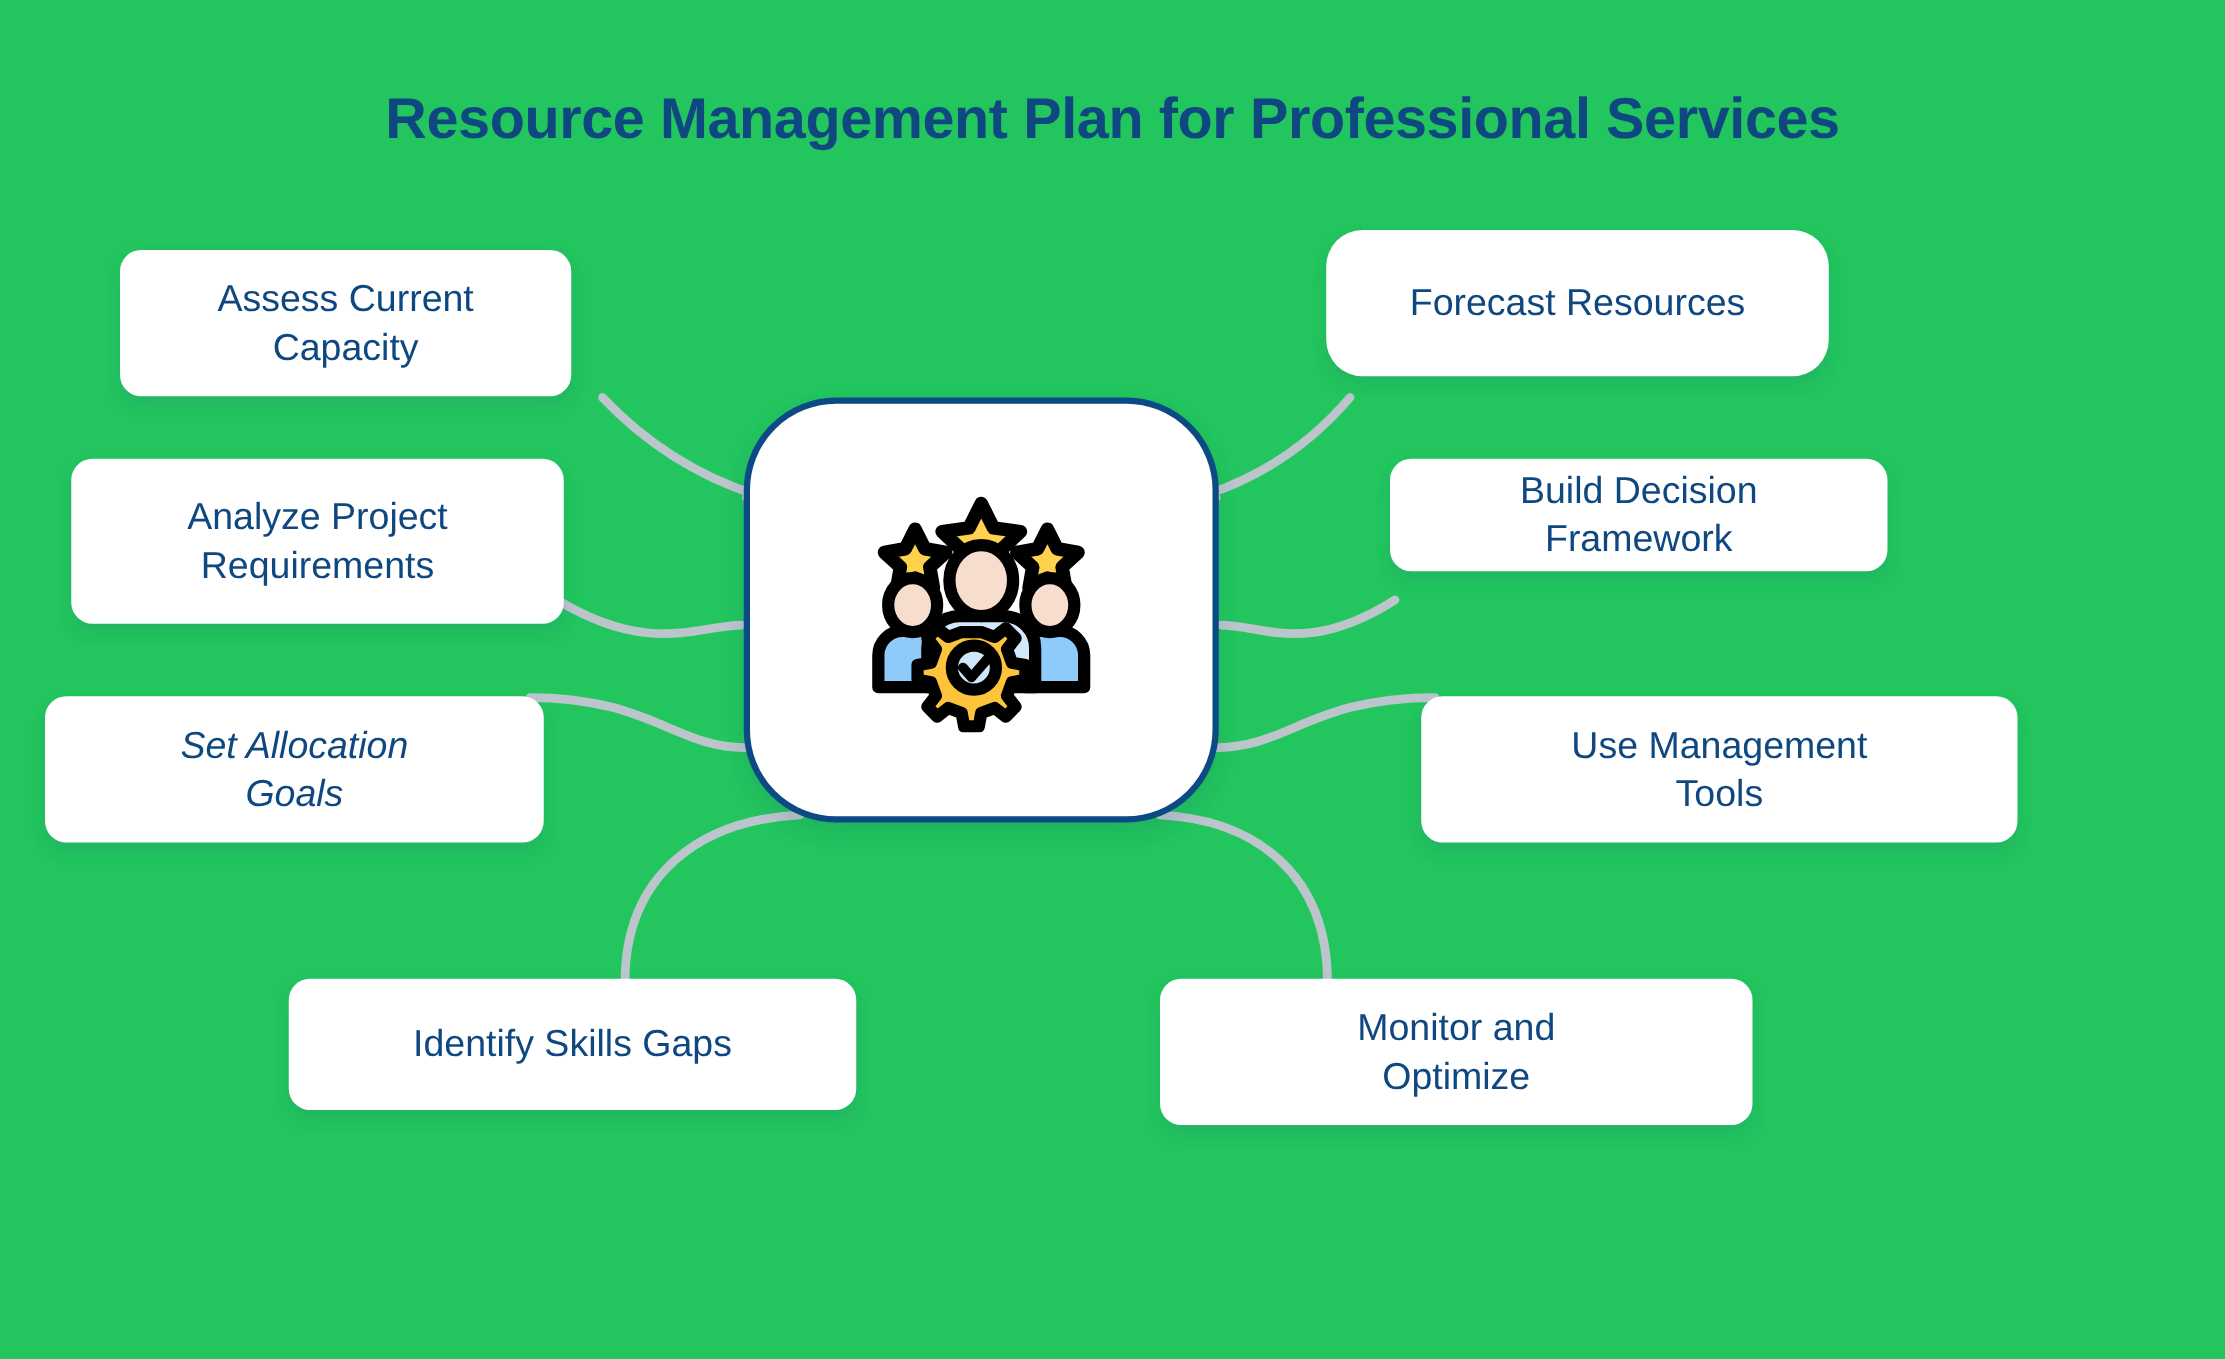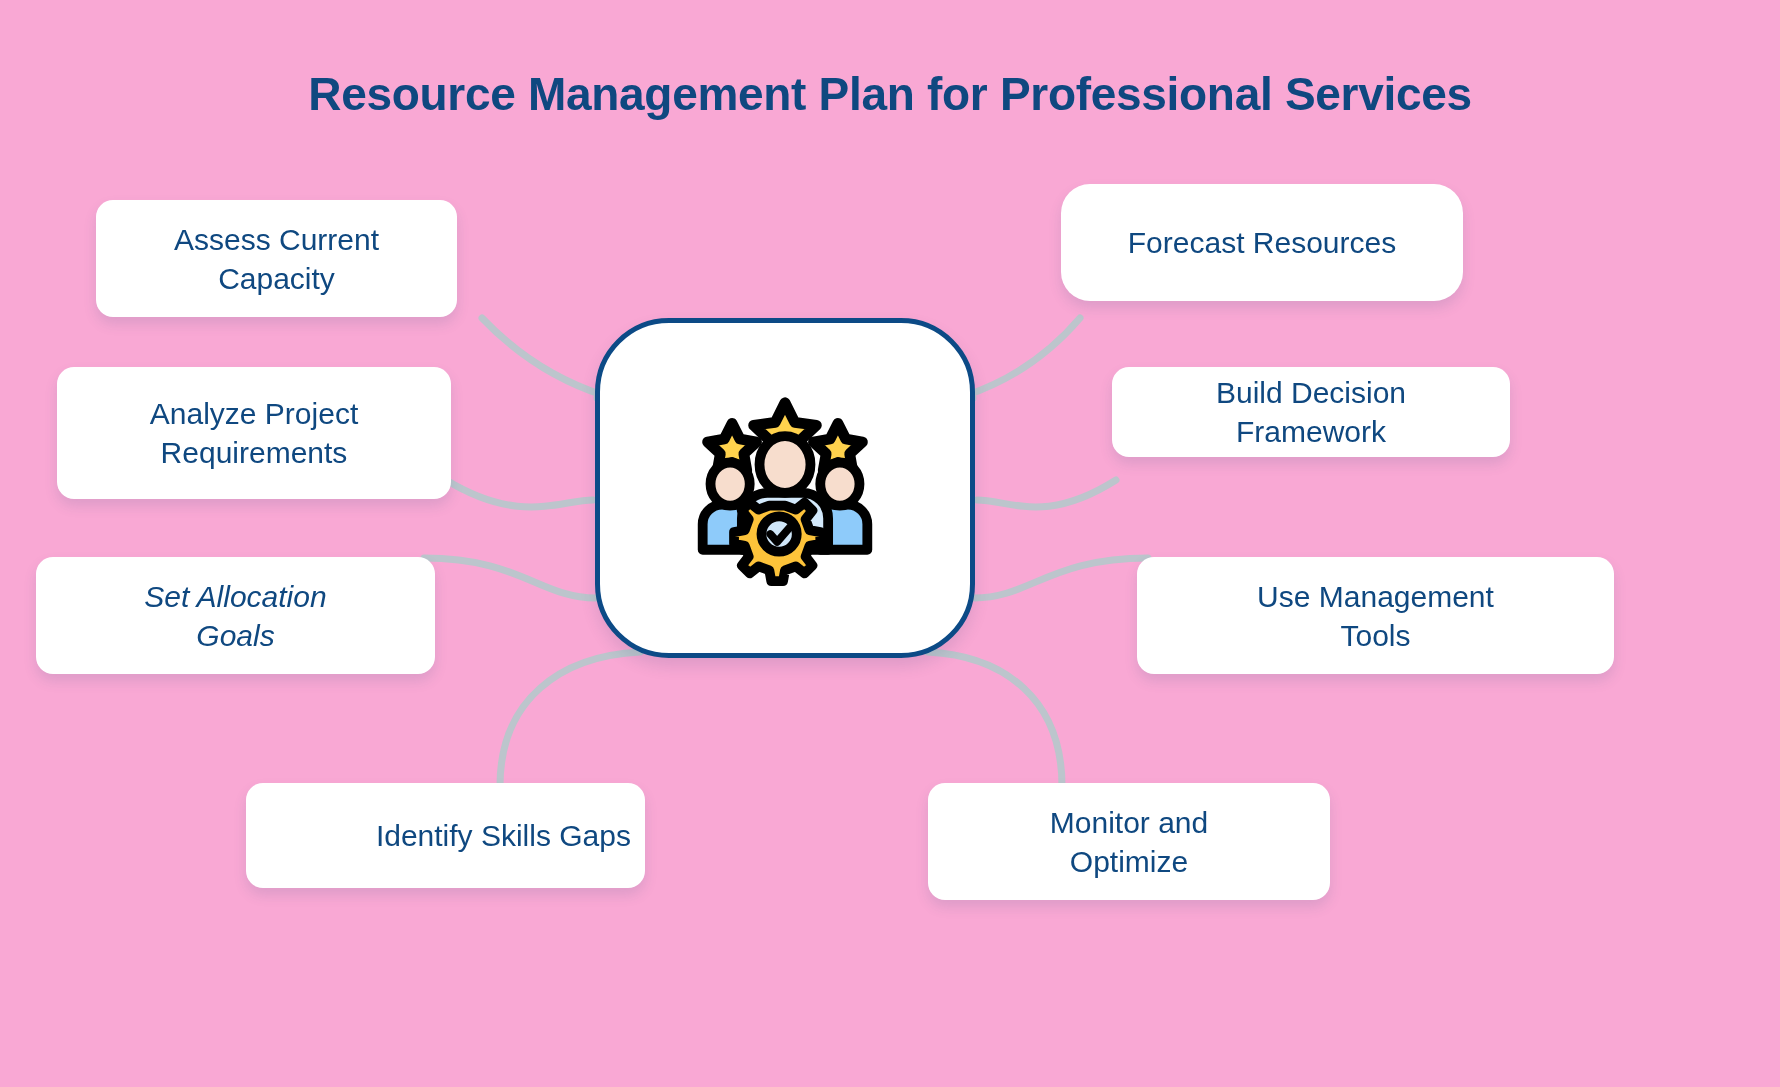--- a/index.html
+++ b/index.html
@@ -10,21 +10,21 @@
     width: 1780px;
     height: 1087px;
     background: #e9f4fd;
     font-family: "Liberation Sans", sans-serif;
     overflow: hidden;
   }
   #stage {
     position: relative;
     width: 1780px;
     height: 1087px;
-    background: #f9a8d4;
+    background: #22c55e;
   }
 
   
   #page-title {
     position: absolute;
     left: 0;
     top: 68px;
     width: 1780px;
     text-align: center;
     font-size: 46px;
@@ -80,26 +80,26 @@
     line-height: 1.3;
     text-align: center;
     font-weight: 400;
     white-space: pre-line;
   }
 
   
   #card-assess-current-capacity   { left: 96px;   top: 200px; width: 361px; height: 117px; }
   #card-analyze-project-requirements { left: 57px; top: 367px; width: 394px; height: 132px; }
   #card-set-allocation-goals      { left: 36px;   top: 557px; width: 399px; height: 117px; font-style: italic; }
-  #card-identify-skills-gaps      { left: 246px;  top: 783px; width: 399px; height: 105px; justify-content: flex-end; }
+  #card-identify-skills-gaps      { left: 231px;  top: 783px; width: 454px; height: 105px; }
 
   #card-forecast-resources        { left: 1061px; top: 184px; width: 402px; height: 117px; border-radius: 29px; }
   #card-build-decision-framework  { left: 1112px; top: 367px; width: 398px; height: 90px; }
   #card-use-management-tools      { left: 1137px; top: 557px; width: 477px; height: 117px; }
-  #card-monitor-and-optimize      { left: 928px;  top: 783px; width: 402px; height: 117px; align-items: center; }
+  #card-monitor-and-optimize      { left: 928px;  top: 783px; width: 474px; height: 117px; align-items: center; }
 </style>
 </head>
 <body>
 
 <div id="stage">
 
   <div id="page-title">Resource Management Plan for Professional Services</div>
 
   <svg id="connectors" viewBox="0 0 1780 1087" width="1780" height="1087" fill="none">
     <g stroke="#bcc5cc" stroke-width="7" fill="none" stroke-linecap="round">

